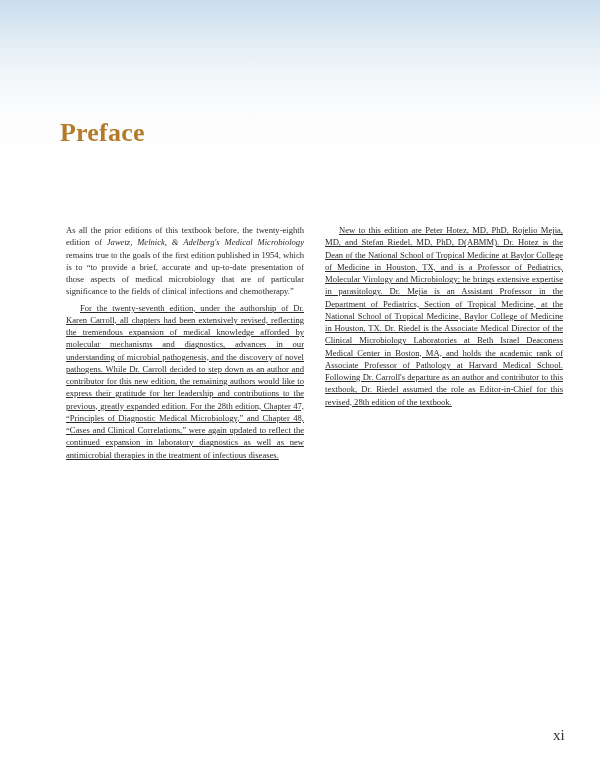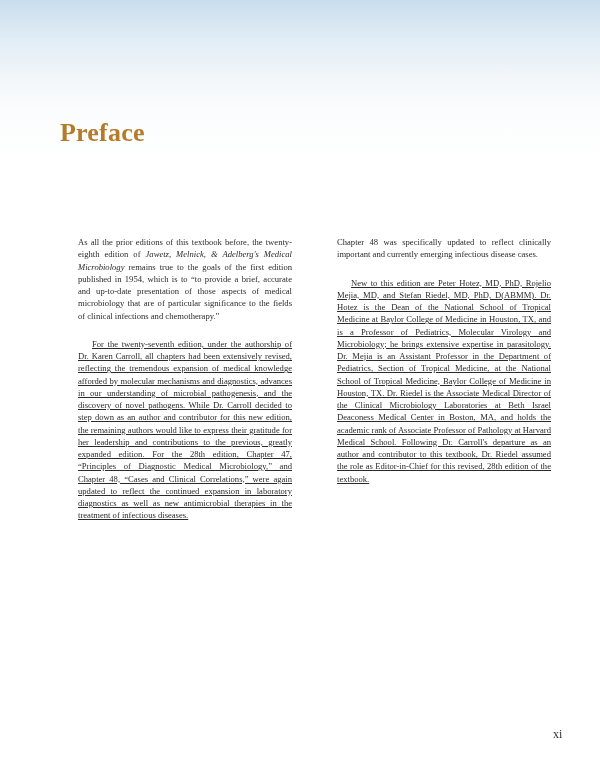--- a/index.html
+++ b/index.html
@@ -15,36 +15,35 @@
     font-size: 26px; font-weight: bold; color: #b47c2a;
     letter-spacing: 0.2px; margin: 12px;
   }
   .col {
     position: absolute; top: 220px; width: 246px;
     font-size: 8.6px; line-height: 12.25px; text-align: justify;
     hyphens: auto;
   }
   .col.left { left: 62px; }
   .col.right { left: 321px; }
-  .col p { margin: 16px; }
+  .col p { margin: 4px; }
   .col p.indent { text-indent: 14px; text-decoration: underline; }
   .page-num {
     position: absolute; left: 553px; top: 727px;
-    font-size: 12px; color: #333;
+    font-size: 15px; color: #333;
   }
   i { font-style: italic; }
 </style>
 </head>
 <body>
 
 <h1 class="title">Preface</h1>
 
 <div class="col left">
   <p><span>As all the prior editions of this textbook before, the twenty-eighth edition of </span><i>Jawetz, Melnick, &amp; Adelberg's Medical Microbiology</i><span> remains true to the goals of the first edition published in 1954, which is to “to provide a brief, accurate and up-to-date presentation of those aspects of medical microbiology that are of particular significance to the fields of clinical infections and chemotherapy.”</span></p>
   <p class="indent">For the twenty-seventh edition, under the authorship of Dr. Karen Carroll, all chapters had been extensively revised, reflecting the tremendous expansion of medical knowledge afforded by molecular mechanisms and diagnostics, advances in our understanding of microbial pathogenesis, and the discovery of novel pathogens. While Dr. Carroll decided to step down as an author and contributor for this new edition, the remaining authors would like to express their gratitude for her leadership and contributions to the previous, greatly expanded edition. For the 28th edition, Chapter 47, “Principles of Diagnostic Medical Microbiology,” and Chapter 48, “Cases and Clinical Correlations,” were again updated to reflect the continued expansion in laboratory diagnostics as well as new antimicrobial therapies in the treatment of infectious diseases.</p>
 </div>
 
 <div class="col right">
-  <p>Chapter 48 was specifically updated to reflect clinically important and currently emerging infectious disease cases.</p>
   <p class="indent">New to this edition are Peter Hotez, MD, PhD, Rojelio Mejia, MD, and Stefan Riedel, MD, PhD, D(ABMM). Dr. Hotez is the Dean of the National School of Tropical Medicine at Baylor College of Medicine in Houston, TX, and is a Professor of Pediatrics, Molecular Virology and Microbiology; he brings extensive expertise in parasitology. Dr. Mejia is an Assistant Professor in the Department of Pediatrics, Section of Tropical Medicine, at the National School of Tropical Medicine, Baylor College of Medicine in Houston, TX. Dr. Riedel is the Associate Medical Director of the Clinical Microbiology Laboratories at Beth Israel Deaconess Medical Center in Boston, MA, and holds the academic rank of Associate Professor of Pathology at Harvard Medical School. Following Dr. Carroll's departure as an author and contributor to this textbook, Dr. Riedel assumed the role as Editor-in-Chief for this revised, 28th edition of the textbook.</p>
 </div>
 
 <div class="page-num">xi</div>
 
 </body></html>

